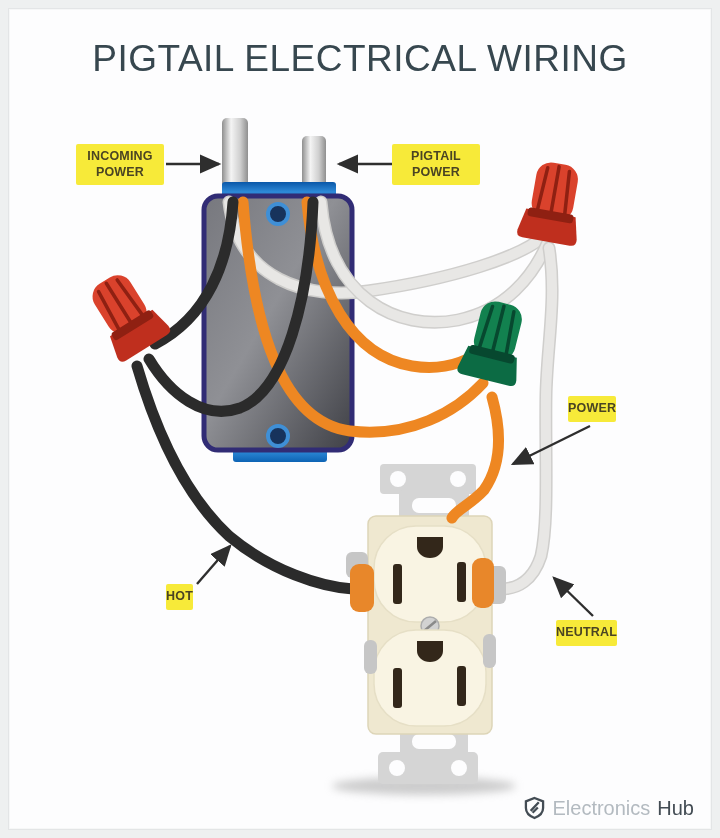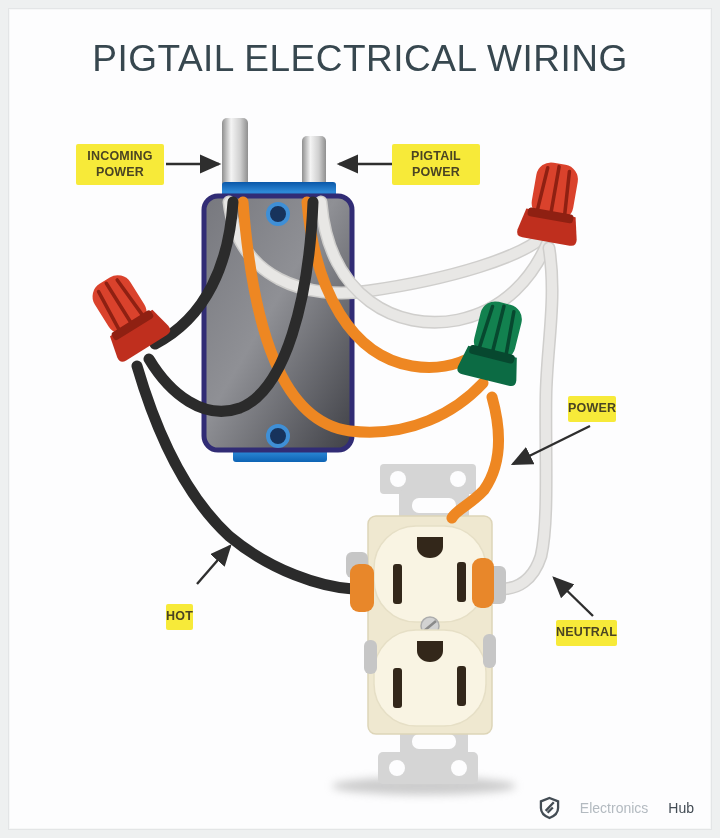--- a/index.html
+++ b/index.html
@@ -26,26 +26,26 @@
     position:absolute;z-index:5;
     background:var(--label-bg,#f7ea39);
     color:var(--label-text,#4a4423);
     font-size:12.5px;font-weight:700;line-height:1.25;
     text-align:center;padding:5px 0;border-radius:2px;
     letter-spacing:.2px;
   }
   .callout.incoming{left:76px;top:144px;width:88px;}
   .callout.outgoing{left:392px;top:144px;width:88px;}
   .callout.ground{left:568px;top:396px;}
-  .callout.hot{left:166px;top:604px;}
+  .callout.hot{left:166px;top:584px;}
   .callout.neutral{left:556px;top:620px;}
   .brand{
     position:absolute;right:26px;bottom:18px;z-index:5;
-    display:flex;align-items:center;gap:20px;
-    font-size:14px;
+    display:flex;align-items:center;gap:7px;
+    font-size:20px;
   }
   .brand .b-light{color:var(--brand-light,#b3bac0);font-weight:400;}
   .brand .b-bold{color:var(--brand-dark,#434c54);font-weight:400;}
 
   
   .wire{fill:none;stroke-linecap:round;}
   .w-black{stroke:var(--wire-black,#2b2b2b);stroke-width:11px;}
   .w-orange{stroke:var(--wire-orange,#ee8722);stroke-width:11px;}
   .w-white-edge{stroke:var(--wire-white-edge,#cfcecc);stroke-width:13px;}
   .w-white{stroke:var(--wire-white,#e8e7e5);stroke-width:10px;}

